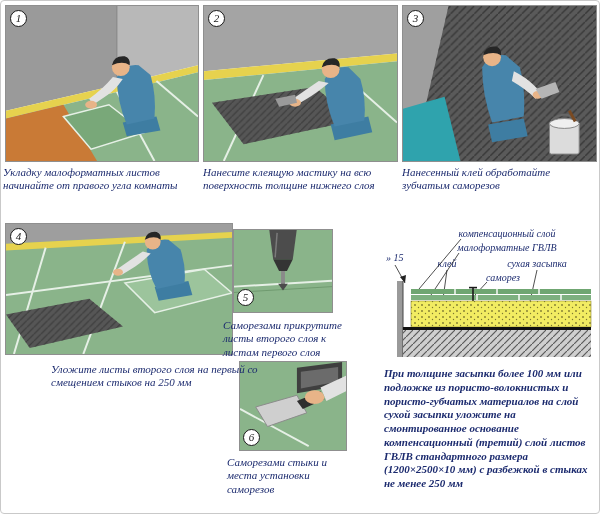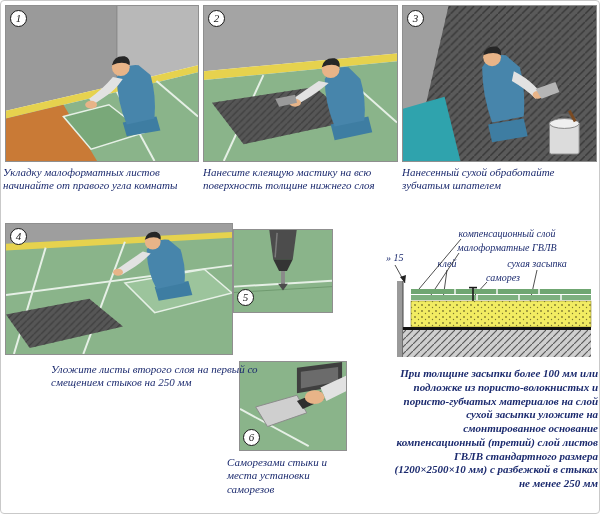--- a/index.html
+++ b/index.html
@@ -22,21 +22,21 @@
     background: #fff; color: #1a1a1a;
     font-style: italic; font-size: 11px; line-height: 14px; text-align: center;
   }
   .caption {
     position: absolute; color: #1b2a6e;
     font-style: italic; font-size: 11px; line-height: 1.22; text-align: left;
   }
   .note {
     position: absolute; color: #1b2a6e;
     font-style: italic; font-weight: bold; font-size: 11px; line-height: 1.25;
-    text-align: right;
+    text-align: left;
   }
   .diagram-label { font-family: "Liberation Serif", serif; font-style: italic; font-size: 10px; fill: #1b2a6e; }
   .leader { stroke: #222; stroke-width: 0.8; fill: none; }
 
   
   .p1 { left: 4px;   top: 4px;   width: 194px; height: 157px; }
   .p2 { left: 202px; top: 4px;   width: 195px; height: 157px; }
   .p3 { left: 401px; top: 4px;   width: 195px; height: 157px; }
   .p4 { left: 4px;   top: 222px; width: 228px; height: 132px; }
   .p5 { left: 232px; top: 228px; width: 100px; height: 84px;  }
@@ -203,22 +203,23 @@
         <polygon points="16,46 58,34 68,52 28,66" fill="#cfcfcf" stroke="#8a8a8a" stroke-width="1"></polygon>
         <polygon points="58,40 82,30 86,38 64,48" fill="#2e2e2e"></polygon>
         <ellipse cx="76" cy="36" rx="10" ry="7" fill="#e8b488"></ellipse>
       </g>
     </svg>
     <span class="badge b6">6</span>
   </figure>
 
   <div class="caption c1">Укладку малоформатных листов начинайте от правого угла комнаты</div>
   <div class="caption c2">Нанесите клеящую мастику на всю поверхность толщине нижнего слоя</div>
-  <div class="caption c3">Нанесенный сухой обработайте зубчатым шпателем</div>
+  <div class="caption c3">Нанесенный клей обработайте зубчатым саморезов</div>
   <div class="caption c4">Уложите листы второго слоя на первый со смещением стыков на 250 мм</div>
+  <div class="caption c5">Саморезами прикрутите листы второго слоя к листам первого слоя</div>
   <div class="caption c6">Саморезами стыки и места установки саморезов</div>
 
   <div class="panel noborder tech">
     <svg viewBox="0 0 212 138">
       <defs>
         <pattern id="pt-dots" width="7" height="6" patternUnits="userSpaceOnUse">
           <rect width="7" height="6" fill="#f2ec62"></rect>
           <circle cx="2" cy="2" r="0.9" fill="#7d7830"></circle>
           <circle cx="5.5" cy="4.5" r="0.7" fill="#7d7830"></circle>
         </pattern>

